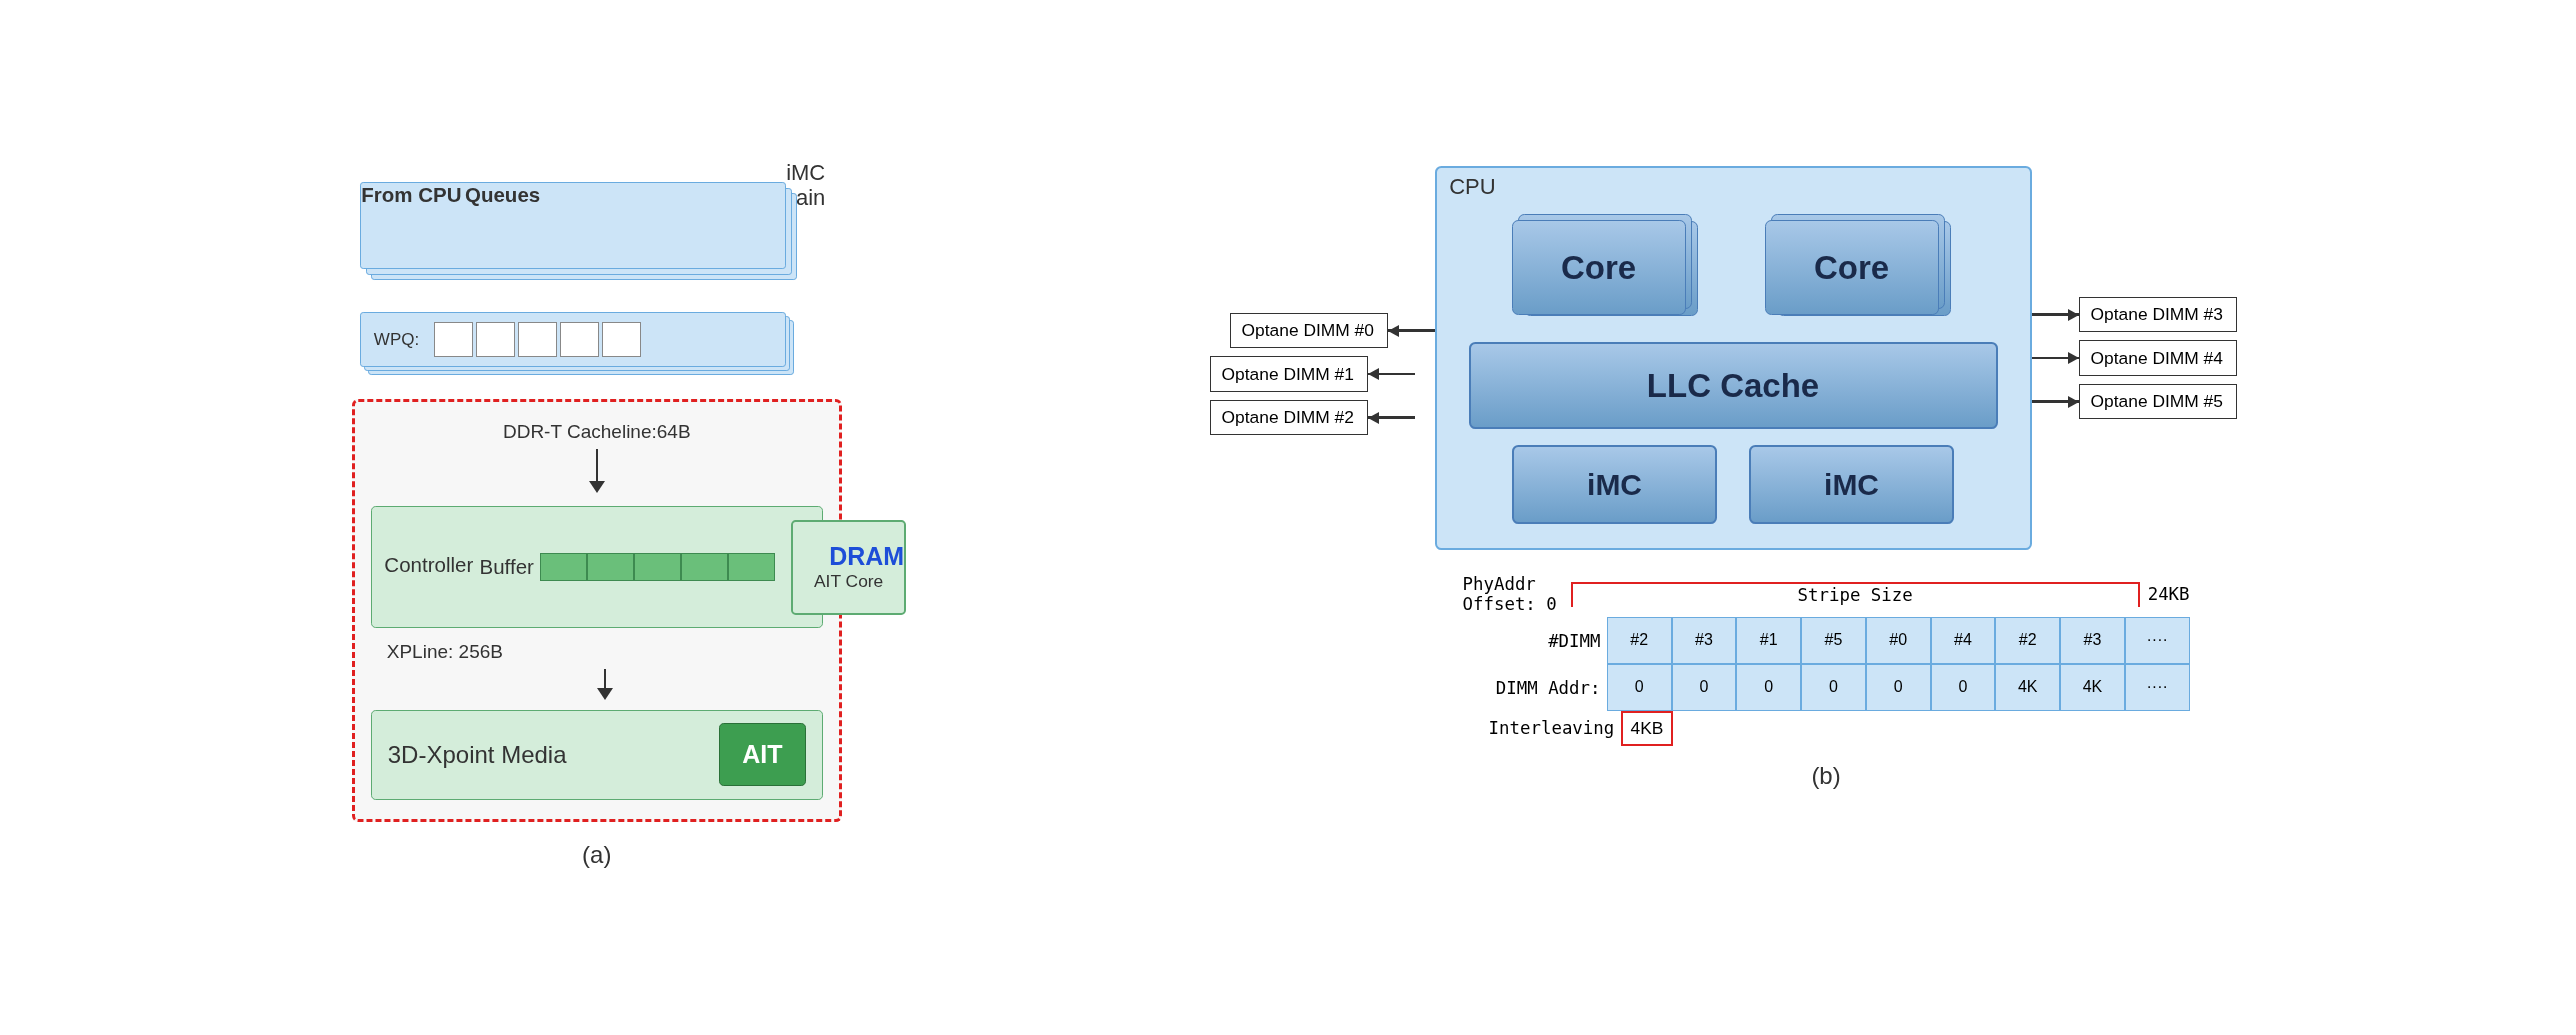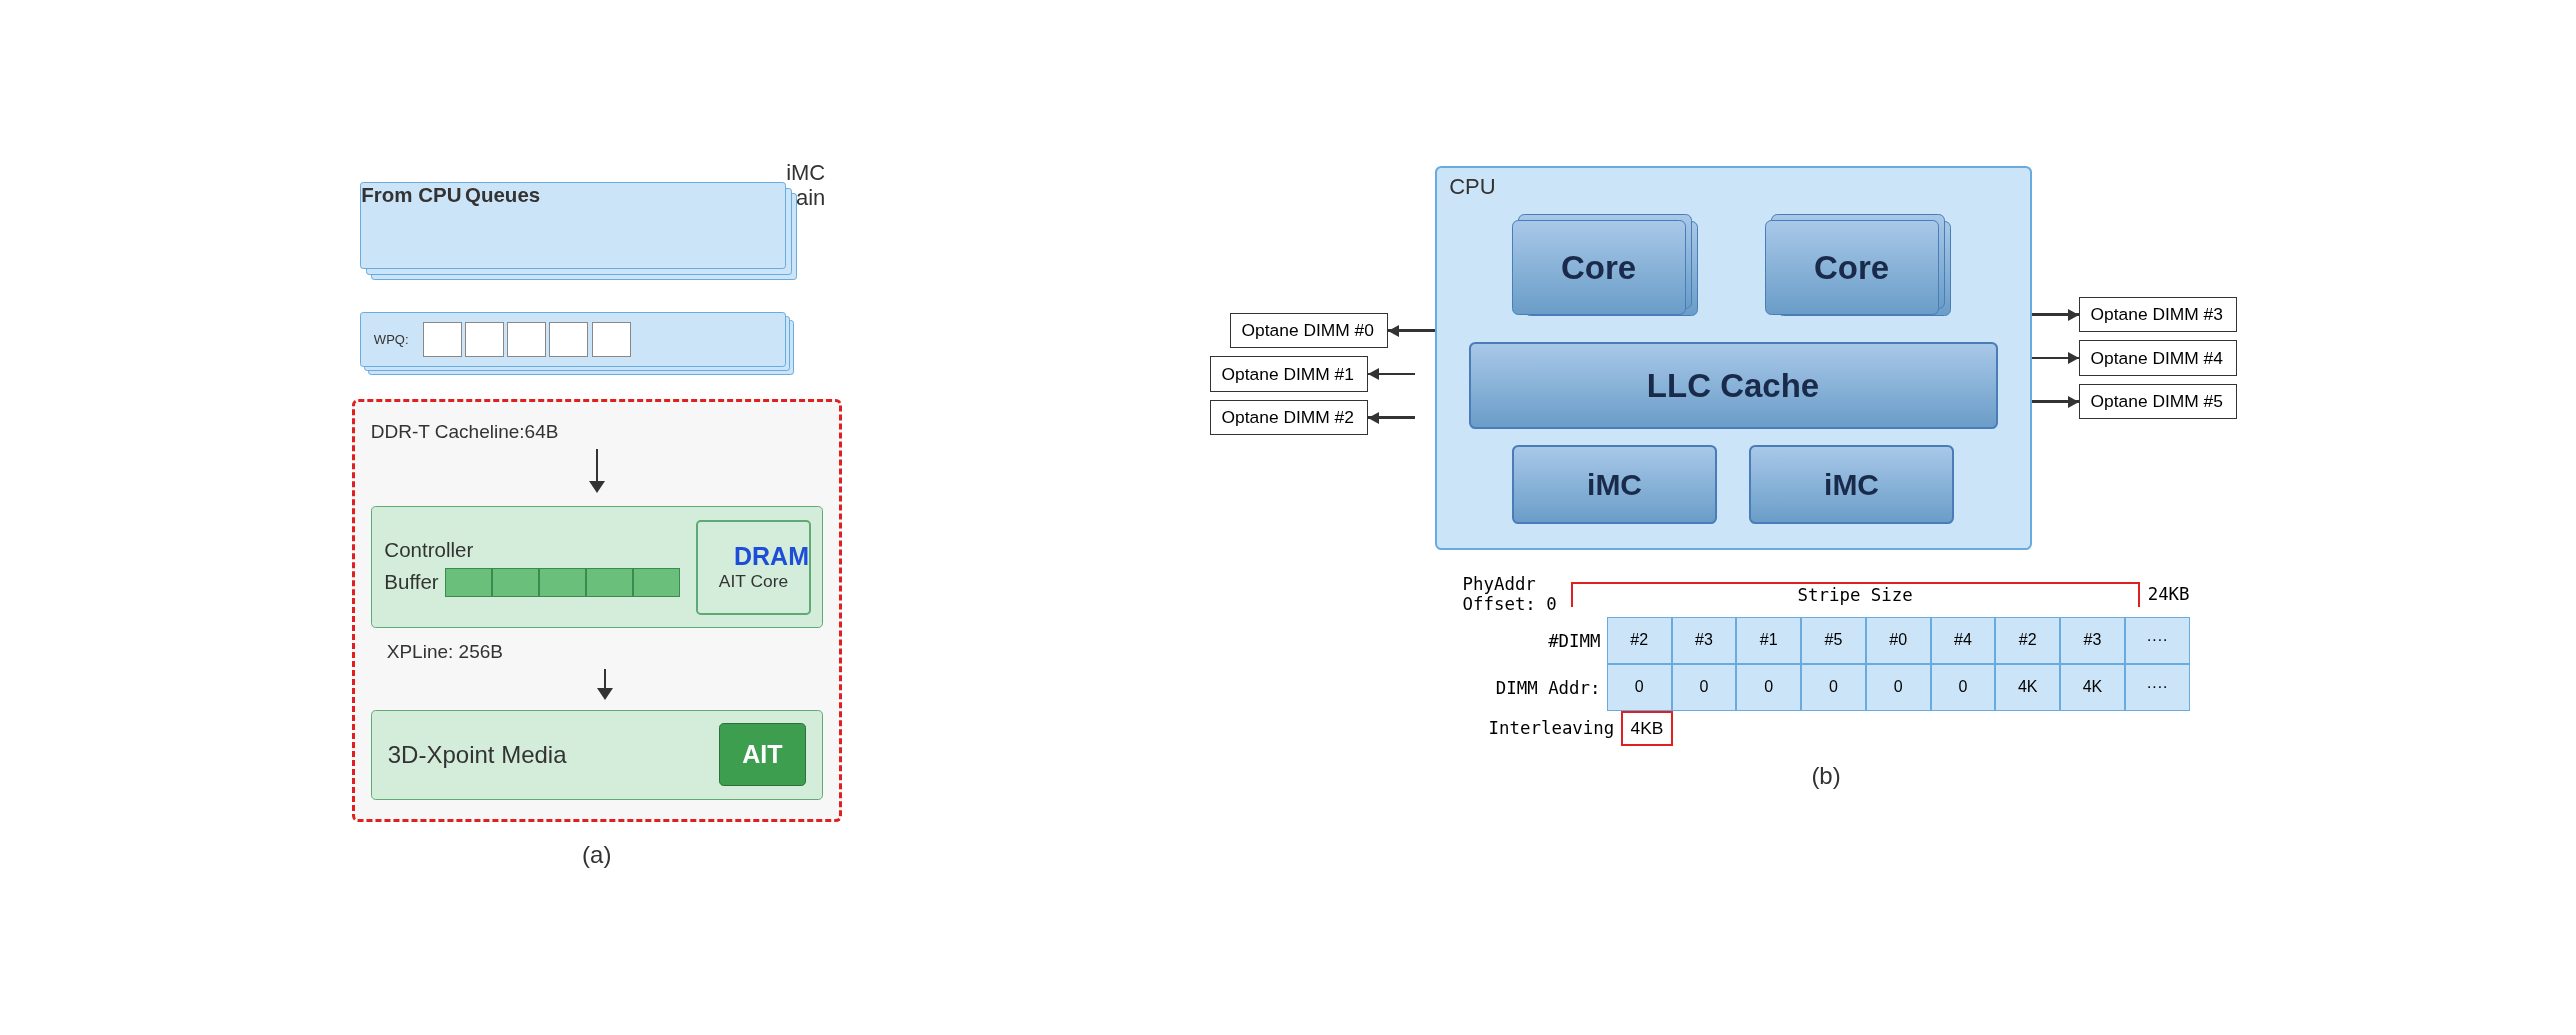--- a/index.html
+++ b/index.html
@@ -80,21 +80,21 @@
     }
     .wpq-card {
       position: absolute;
       background: #cce4f7;
       border: 1.6px solid #6aabdf;
       border-radius: 3.2px;
     }
     .wpq-card.back2 { top: 8px; left: 8px; width: 426px; height: 55px; }
     .wpq-card.back1 { top: 4px; left: 4px; width: 426px; height: 55px; }
     .wpq-card.front { top: 0; left: 0; width: 426px; height: 55px; display: flex; align-items: center; padding-left: 12.6px; gap: 8px; }
-    .wpq-label { font-size: 13px; color: #333; white-space: nowrap; }
+    .wpq-label { font-size: 17px; color: #333; white-space: nowrap; }
     .wpq-cells {
       display: flex;
       flex-direction: row;
       gap: 3.2px;
       margin-left: 6.3px;
     }
     .wpq-cell {
       width: 39px; height: 35px;
       background: white;
       border: 1.6px solid #888;
@@ -136,21 +136,21 @@
       padding: 12.6px;
       margin-bottom: 12.6px;
       display: flex;
       flex-direction: row;
       align-items: center;
       gap: 16px;
       width: 100%;
     }
     .controller-left {
       display: flex;
-      flex-direction: column;
+      flex-direction: row;
       gap: 6.3px;
       flex: 1;
     }
     .controller-label { font-size: 20.5px; color: #333; }
     .buffer-label { font-size: 20.5px; color: #333; }
     .buffer-cells {
       display: flex;
       flex-direction: row;
     }
     .buffer-cell {
@@ -406,21 +406,21 @@
             <div class="wpq-cell"></div>
             <div class="wpq-cell"></div>
             <div class="wpq-cell"></div>
           </div>
         </div>
       </div>
     </div>
 
     <div class="dashed-red">
 
-      <div style="display:flex; flex-direction:column; margin-bottom:9.5px;">
+      <div style="display:flex; flex-direction:column; align-items:center; margin-bottom:9.5px;">
         <span style="font-size:19px; color:#333; margin-bottom:3.2px;">DDR-T Cacheline:64B</span>
         <div class="arrow-down">
           <div class="arrow-line"></div>
           <div class="arrow-head"></div>
         </div>
       </div>
 
       <div class="controller-section">
         <div class="controller-left">
           <span class="controller-label">Controller</span>

